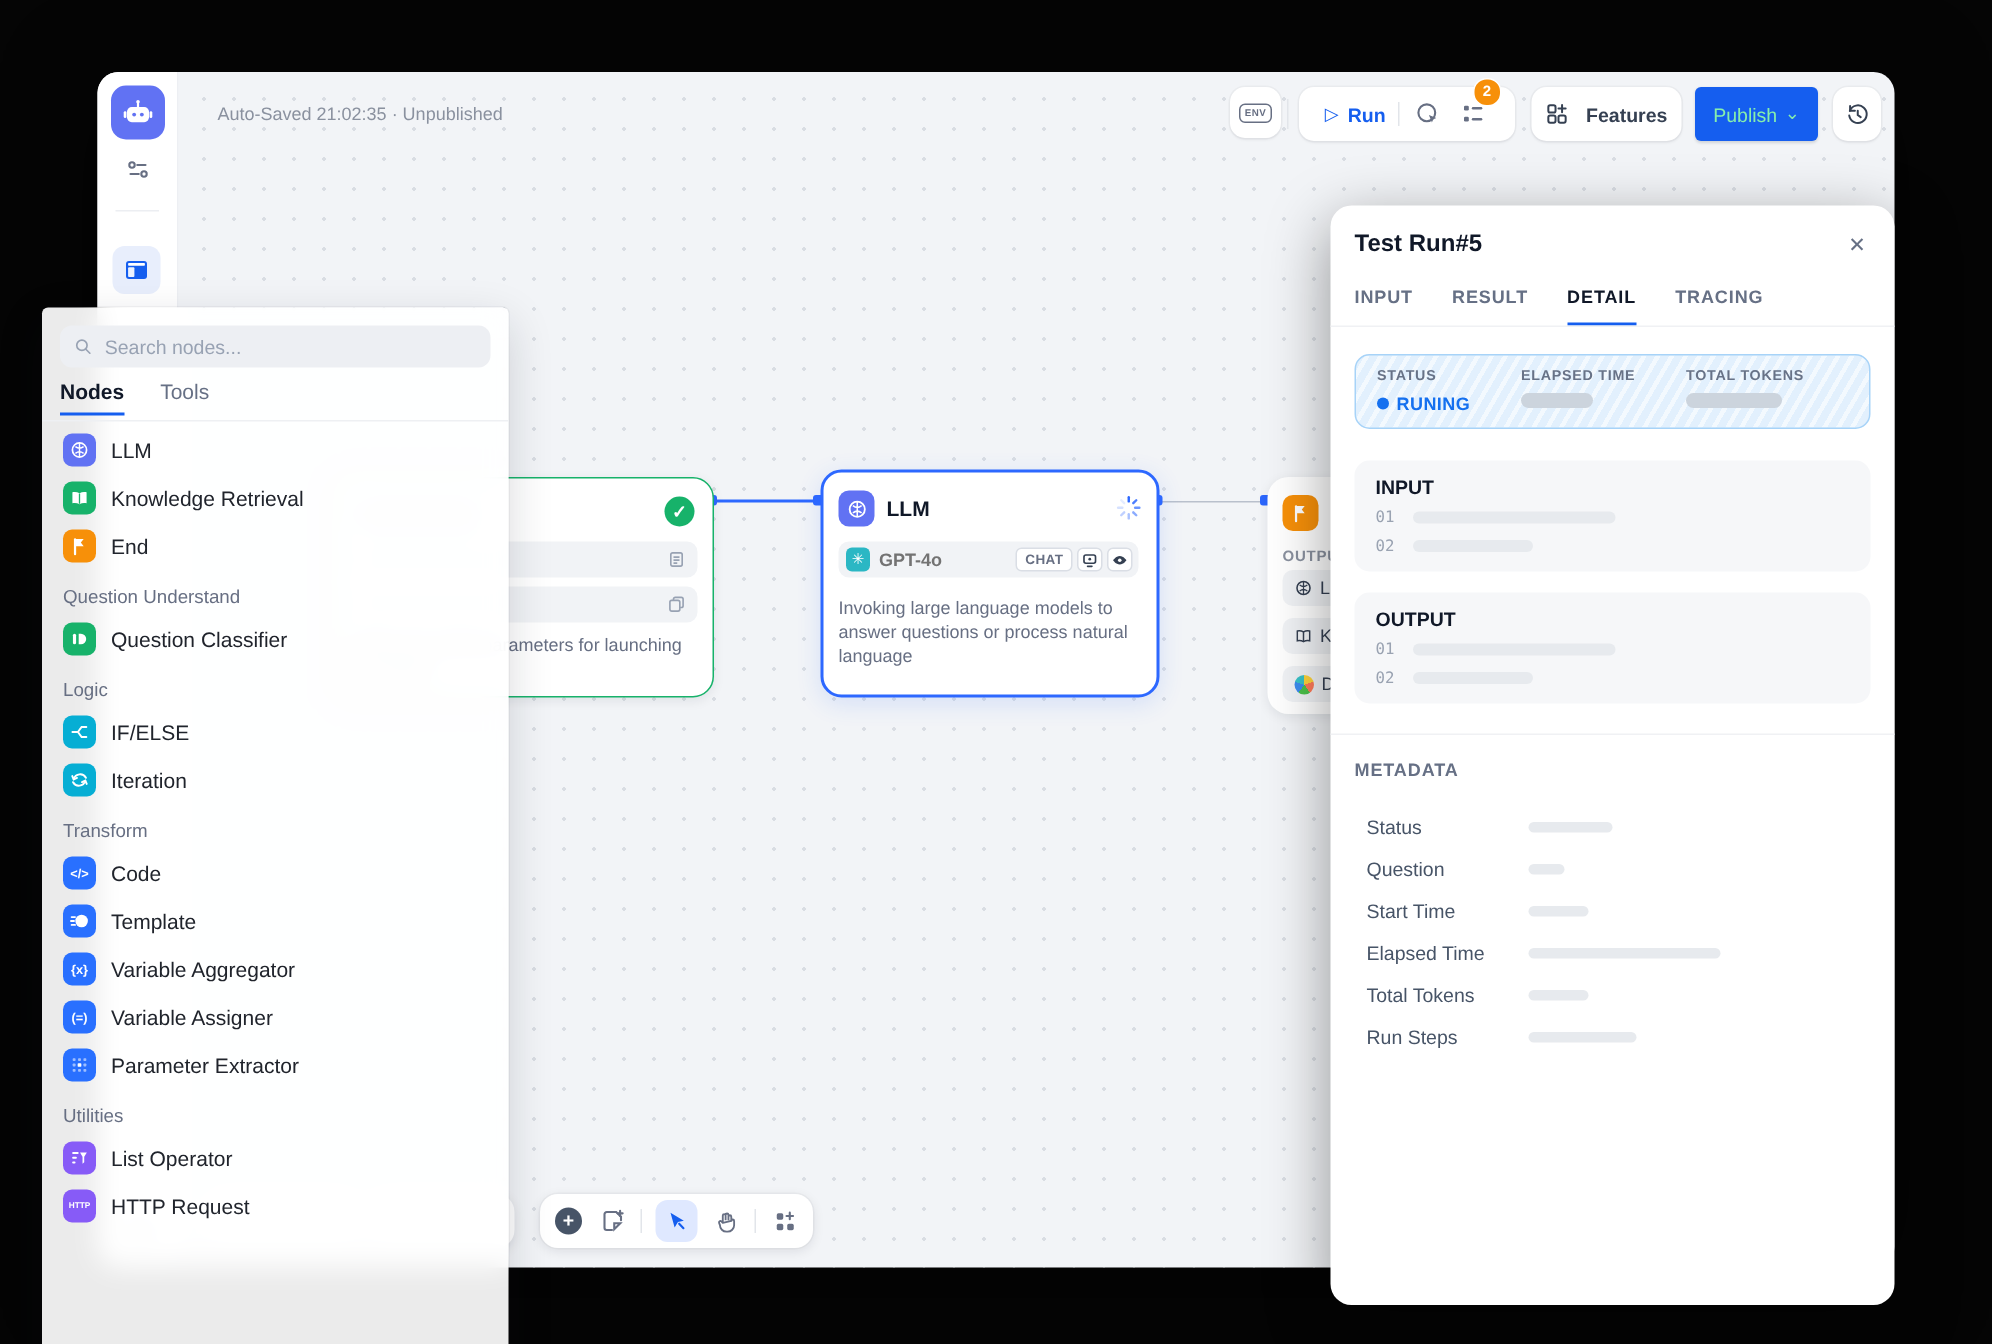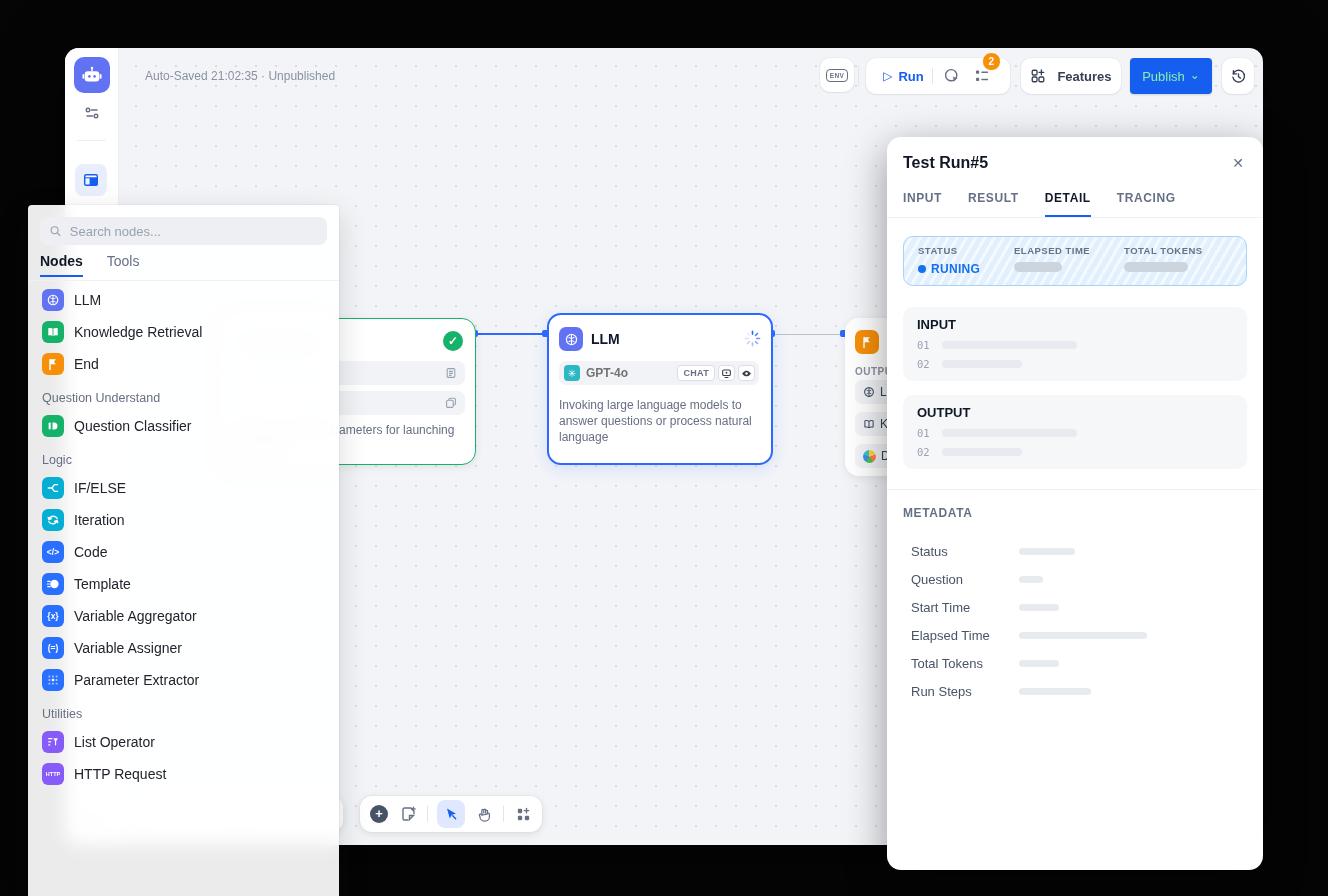--- a/index.html
+++ b/index.html
@@ -444,20 +444,21 @@
         <svg width="14" height="14" viewBox="0 0 16 16" fill="none" stroke="#fff" stroke-width="1.5" stroke-linecap="round">
             <path d="M12.9 6.3A5.1 5.1 0 003.6 7.2"></path>
             <path d="M3.1 9.7a5.1 5.1 0 009.3-.9"></path>
             <path d="M2.5 5l1.1 2.5 2.5-1.1"></path>
             <path d="M13.5 11l-1.1-2.5-2.5 1.1"></path>
           </svg>
       </span>
       <span class="nlabel">Iteration</span>
     </div>
 
+    <div class="nsec">Transform</div>
     <div class="nitem">
       <span class="nicon" style="background:#2970ff">
           <span class="tx">&lt;/&gt;</span>
         </span>
       <span class="nlabel">Code</span>
     </div>
     <div class="nitem">
       <span class="nicon" style="background:#2970ff">
         <svg width="14" height="14" viewBox="0 0 16 16">
             <circle cx="9.6" cy="8" r="4.8" fill="#fff"></circle>

